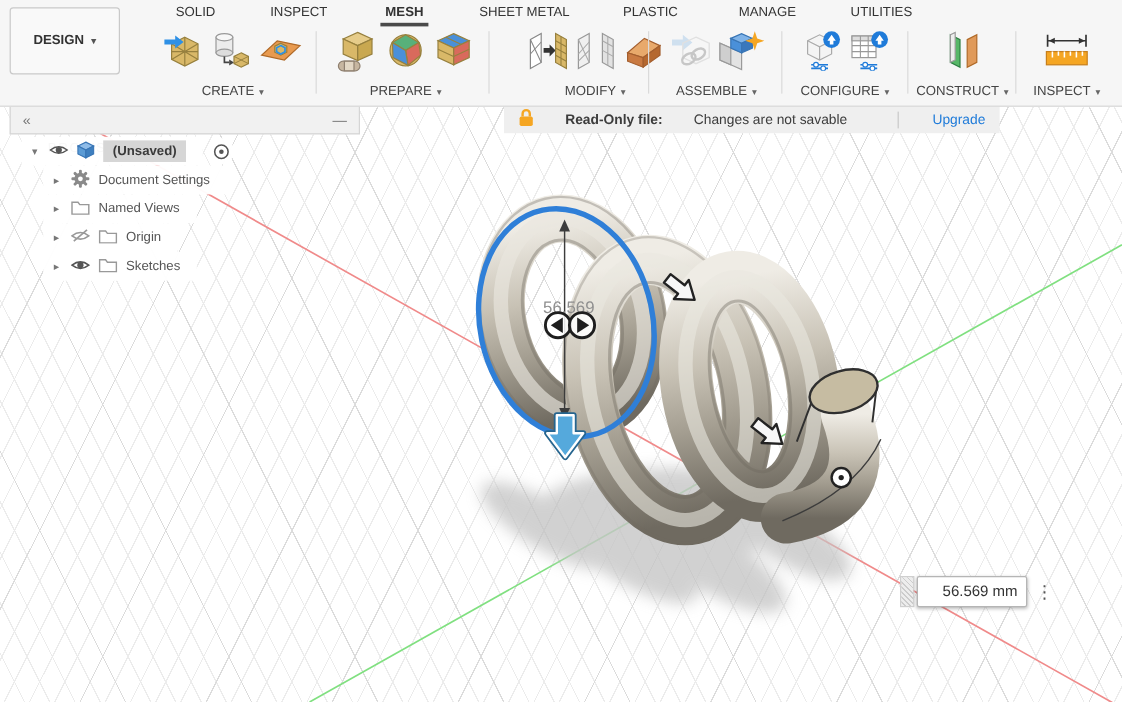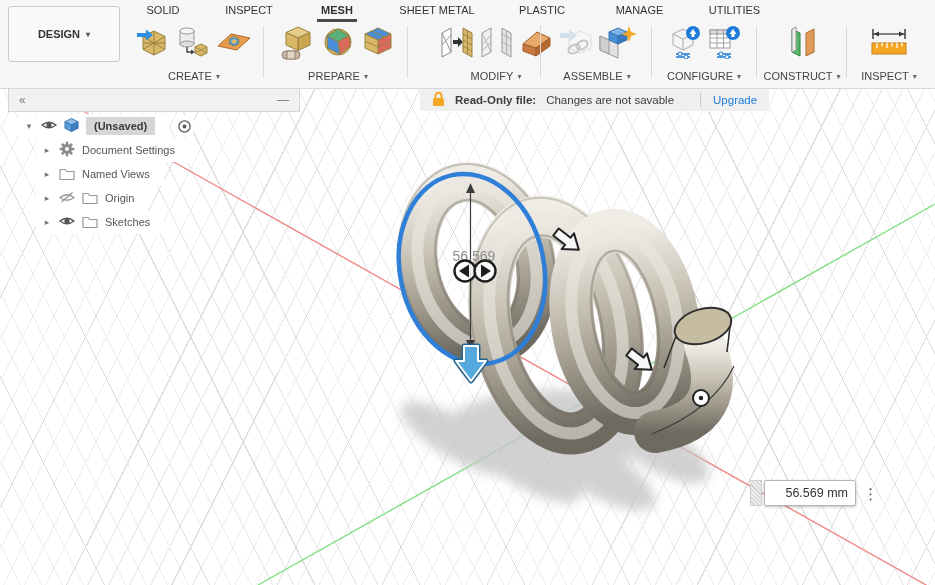--- a/index.html
+++ b/index.html
@@ -1,21 +1,21 @@
 <!DOCTYPE html>
 <html><head>
 <meta charset="utf-8">
 <style>
   * { margin:0; padding:0; box-sizing:border-box; }
   html,body { width:935px; height:585px; overflow:hidden; }
   body { font-family:"Liberation Sans", sans-serif; position:relative; background:#fff; }
 
   
   .header { position:absolute; top:0; left:0; width:935px; height:89px; background:#F6F6F6; border-bottom:1px solid #D8D8D8; z-index:30; }
-  .design-btn { position:absolute; left:8px; top:6px; width:112px; height:56px; background:#F9F9F9; border:1px solid #C9C9C9; border-radius:3px; display:flex; align-items:center; justify-content:center; gap:6px; font-size:11px; font-weight:bold; color:#333; cursor:pointer; }
+  .design-btn { position:absolute; left:8px; top:6px; width:92px; height:56px; background:#F9F9F9; border:1px solid #C9C9C9; border-radius:3px; display:flex; align-items:center; justify-content:center; gap:6px; font-size:11px; font-weight:bold; color:#333; cursor:pointer; }
   .design-btn .caret { font-size:8px; color:#555; }
   .tabs { position:absolute; left:120px; top:0; height:20px; display:flex; }
   .tab { height:20px; display:flex; align-items:flex-start; justify-content:center; font-size:11px; color:#333; padding-top:4px; cursor:pointer; }
   .tab span { padding:0 4px 3px 4px; border-bottom:3px solid transparent; }
   .tab.active { font-weight:bold; }
   .tab.active span { border-bottom-color:#4A4A4A; }
   .t0{width:86px}.t1{width:86px}.t2{width:90px}.t3{width:110px}.t4{width:100px}.t5{width:95px}.t6{width:95px}
   .group { position:absolute; top:22px; height:62px; display:flex; flex-direction:column; align-items:center; justify-content:space-between; }
   .group .icons { display:flex; align-items:center; gap:5px; height:40px; }
   .group .glabel { font-size:11px; color:#444; display:flex; align-items:center; gap:4px; cursor:pointer; padding-bottom:2px; }
@@ -43,21 +43,21 @@
   .btree { margin-top:2px; }
   .brow { height:24px; display:flex; align-items:center; }
   .bchip { display:inline-flex; align-items:center; background:rgba(255,255,255,.96); height:24px; padding:0 14px 0 6px; gap:7px; color:#555; cursor:pointer; }
   .brow.root { margin-left:10px; }
   .brow.child { margin-left:28px; }
   .chev { color:#777; font-size:9px; width:10px; text-align:center; }
   .ulabel { background:#D6D6D6; font-weight:bold; color:#3A3A3A; padding:3px 8px; }
   .radio-wrap { background:rgba(255,255,255,.96); border-radius:50%; width:22px; height:22px; display:flex; align-items:center; justify-content:center; margin-left:4px; cursor:pointer; }
 
   
-  .banner { position:absolute; left:420px; top:88px; height:23px; background:#EFEFEF; display:flex; align-items:center; z-index:15; padding:0 12px; font-size:11.5px; color:#3C3C3C; }
+  .banner { position:absolute; left:420px; top:88px; height:23px; background:#EFEFEF; display:flex; align-items:center; z-index:15; padding:0 12px; font-size:11.5px; color:#3C3C3C;gap:16px; }
   .banner .blabel { font-weight:bold; margin-left:10px; }
   .banner .bmsg { margin-left:10px; }
   .banner .bdiv { width:1px; height:14px; background:#C9C9C9; margin:0 0 0 26px; }
   .banner .bupgrade { color:#1F7BD9; margin-left:12px; cursor:pointer; }
 
   
   .dim-widget { position:absolute; left:750px; top:391px; display:flex; align-items:center; z-index:15; }
   .dim-handle { width:12px; height:26px; border:1px solid #CFCFCF; background:repeating-linear-gradient(45deg,#EDEDED 0 2px,#CCC 2px 3px); cursor:grab; }
   .dim-box { width:92px; height:26px; background:#fff; border:1px solid #B5B5B5; border-radius:2px; box-shadow:0 1px 3px rgba(0,0,0,.25); margin-left:2px; display:flex; align-items:center; }
   .dim-box input { width:100%; border:none; outline:none; text-align:right; font-size:12.5px; color:#333; padding-right:7px; font-family:"Liberation Sans",sans-serif; background:transparent; }

